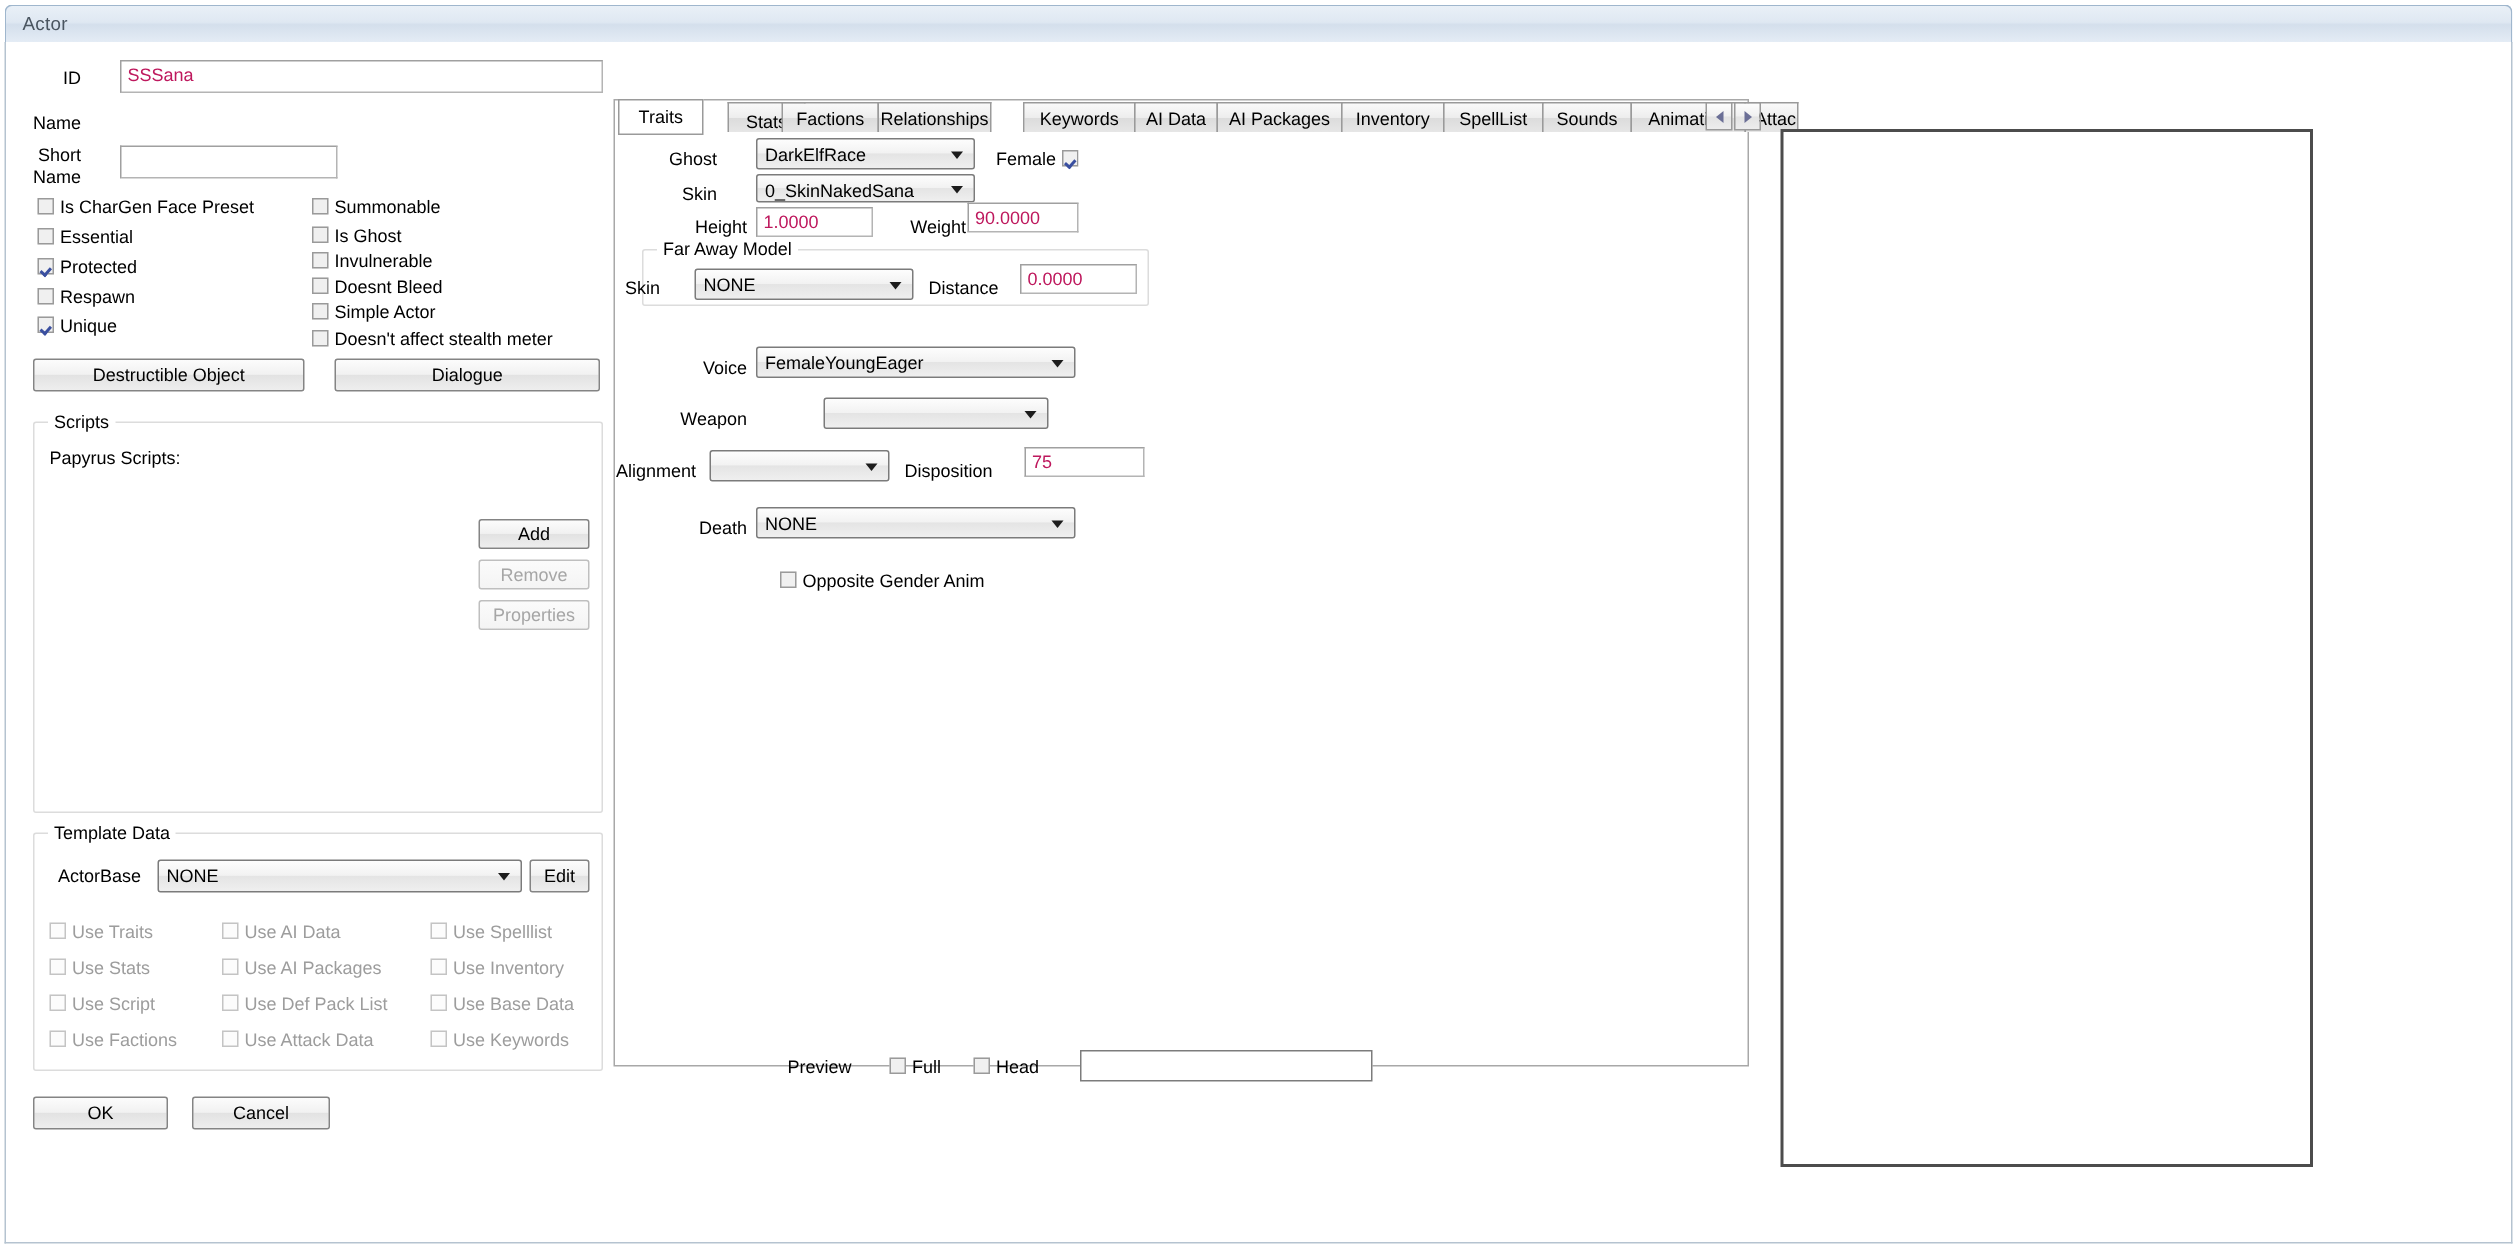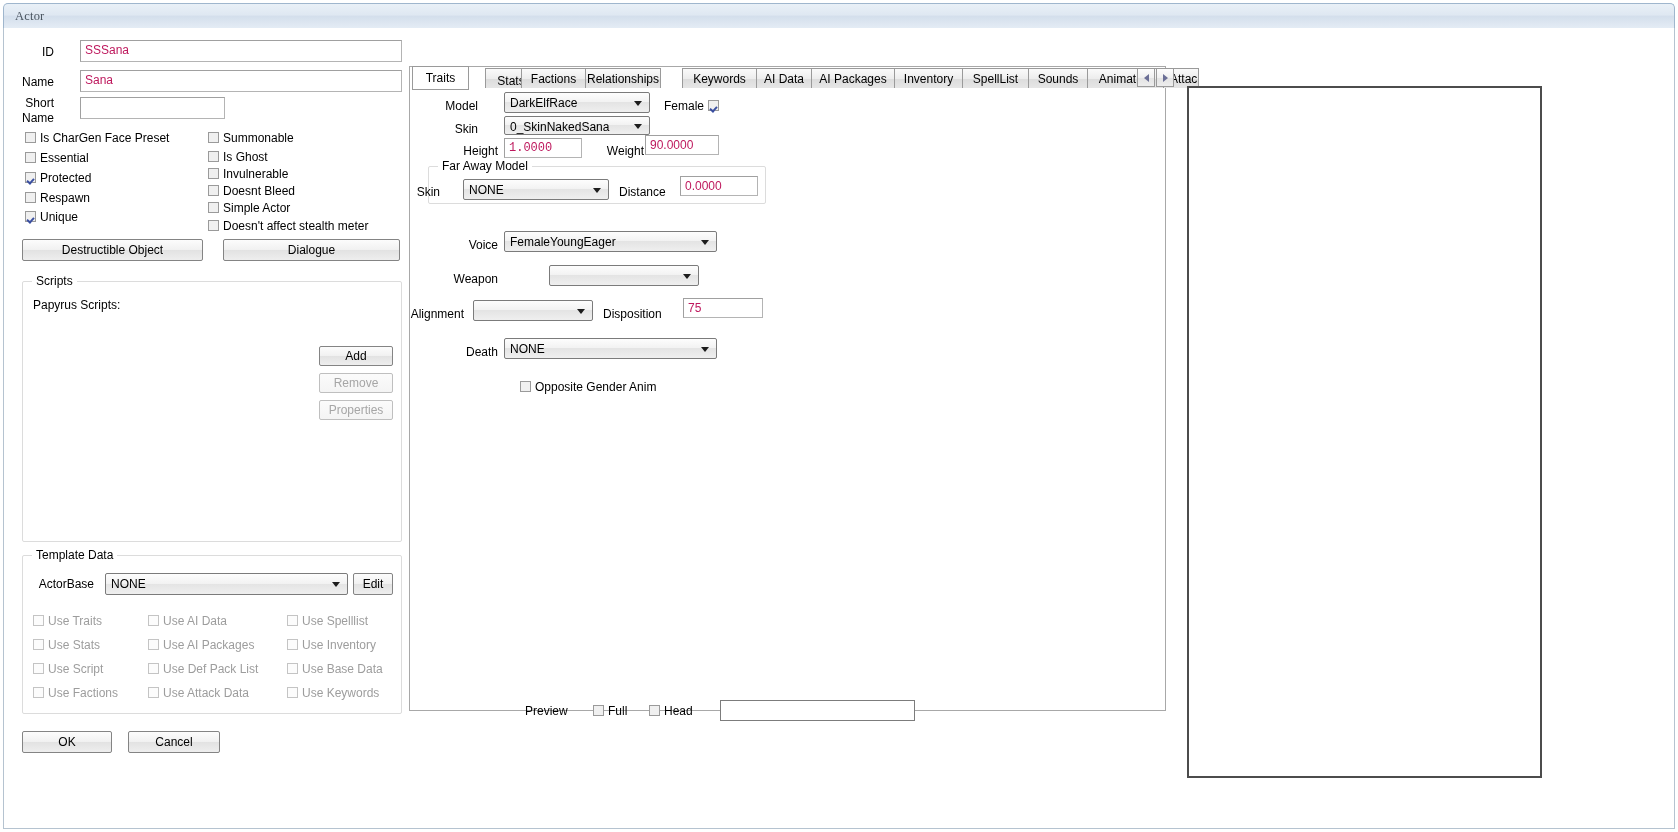--- a/index.html
+++ b/index.html
@@ -16,21 +16,20 @@
     box-sizing:border-box;
   }
   
   #titlebar{
     position:absolute;left:3px;top:3px;width:1672px;height:26px;
     background:linear-gradient(to bottom,#e9f0f7 0%,#dfe8f2 45%,#d4dfec 52%,#e4ecf5 100%);
     border:1px solid #9fb6cd;
     border-bottom:1px solid #b8c8d8;
     border-radius:5px 5px 0 0;
     box-sizing:border-box;
-    font-family:Liberation Serif, serif;
   }
   #titlebar .tbtext{
     position:absolute;left:11px;top:5px;
     font-size:12.5px;color:#4a5560;
     letter-spacing:.2px;
   }
   #client{
     position:absolute;left:3px;top:28px;width:1672px;height:801px;
     background:#ffffff;border:1px solid #b5c3d0;border-top:none;
     box-sizing:border-box;
@@ -156,23 +155,20 @@
   </div>
 
   <div id="client">
 
     <div class="lbl r" style="left:14px;top:17px;width:36px;">ID</div>
     <div class="tbox" style="left:76px;top:12px;width:322px;height:22px;">
       <span class="val">SSSana</span>
     </div>
 
     <div class="lbl r" style="left:8px;top:47px;width:42px;">Name</div>
-    <div class="tbox" style="left:76px;top:42px;width:322px;height:22px;">
-      <span class="val">Sana</span>
-    </div>
 
     <div class="lbl r" style="left:8px;top:68px;width:42px;">Short</div>
     <div class="lbl r" style="left:8px;top:83px;width:42px;">Name</div>
     <div class="tbox" style="left:76px;top:69px;width:145px;height:22px;">
       <span class="val"></span>
     </div>
 
     <div class="cb" style="left:21px;top:103px;">
       <span class="box inner"></span><span>Is CharGen Face Preset</span>
     </div>
@@ -330,37 +326,37 @@
           <span>Attac</span>
         </div>
       <div class="tabnavbtn" style="left:728px;">
         <span class="tri-l"></span>
       </div>
       <div class="tabnavbtn" style="left:747px;">
         <span class="tri-r"></span>
       </div>
     </div>
 
-    <div class="lbl r clip" style="left:430px;top:71px;width:44px;">Model</div>
+    <div class="lbl r clip" style="left:430px;top:71px;width:44px;">Ghost</div>
     <div class="combo" style="left:500px;top:64px;width:146px;height:21px;">
       <span class="ctext">DarkElfRace</span>
       <span class="arrow"></span>
     </div>
     <div class="cb clip" style="left:659px;top:71px;width:56px;direction:rtl;text-align:right;">
       <span dir="ltr" style="display:inline-block;"><span>Female</span><span class="box inner chk" style="margin-right:0;margin-left:4px;"></span></span>
     </div>
 
     <div class="lbl r clip" style="left:430px;top:94px;width:44px;">Skin</div>
     <div class="combo" style="left:500px;top:88px;width:146px;height:19px;">
       <span class="ctext">0_SkinNakedSana</span>
       <span class="arrow"></span>
     </div>
 
     <div class="lbl r clip" style="left:448px;top:116px;width:46px;">Height</div>
-    <div class="tbox" style="left:500px;top:110px;width:78px;height:20px;font-family:Liberation Mono, monospace;">
+    <div class="tbox" style="left:500px;top:110px;width:78px;height:20px;">
       <span class="val">1.0000</span>
     </div>
     <div class="lbl r clip" style="left:592px;top:116px;width:48px;">Weight</div>
     <div class="tbox" style="left:641px;top:107px;width:74px;height:20px;">
       <span class="val">90.0000</span>
     </div>
 
     <div class="group" style="left:424px;top:138px;width:338px;height:38px;">
       <span class="gtitle">Far Away Model</span>
     </div>

